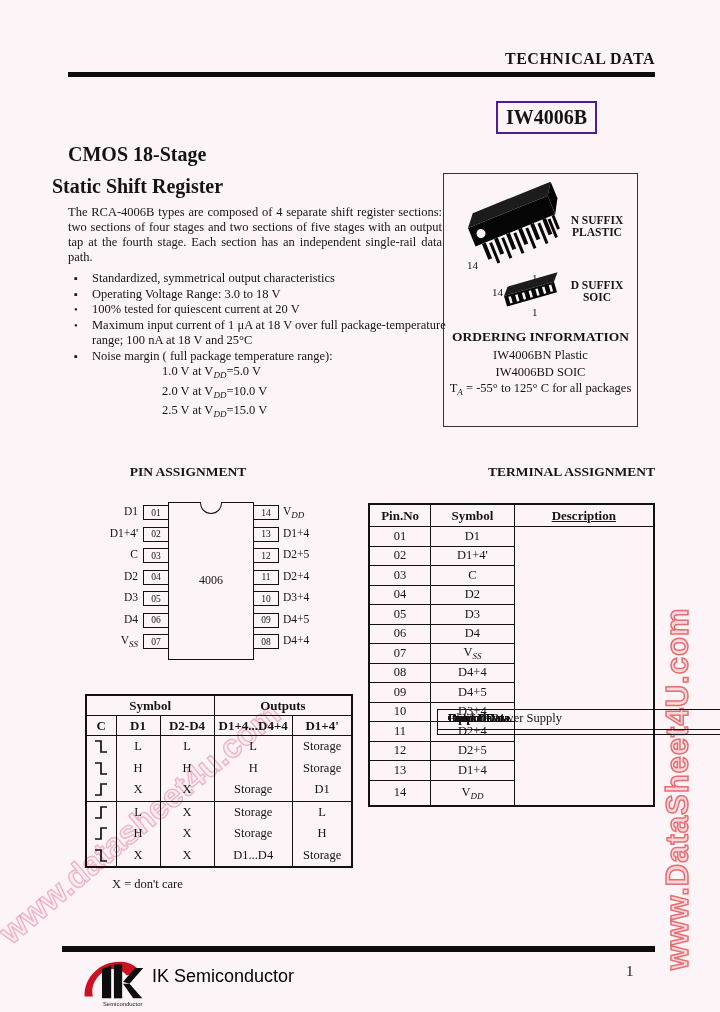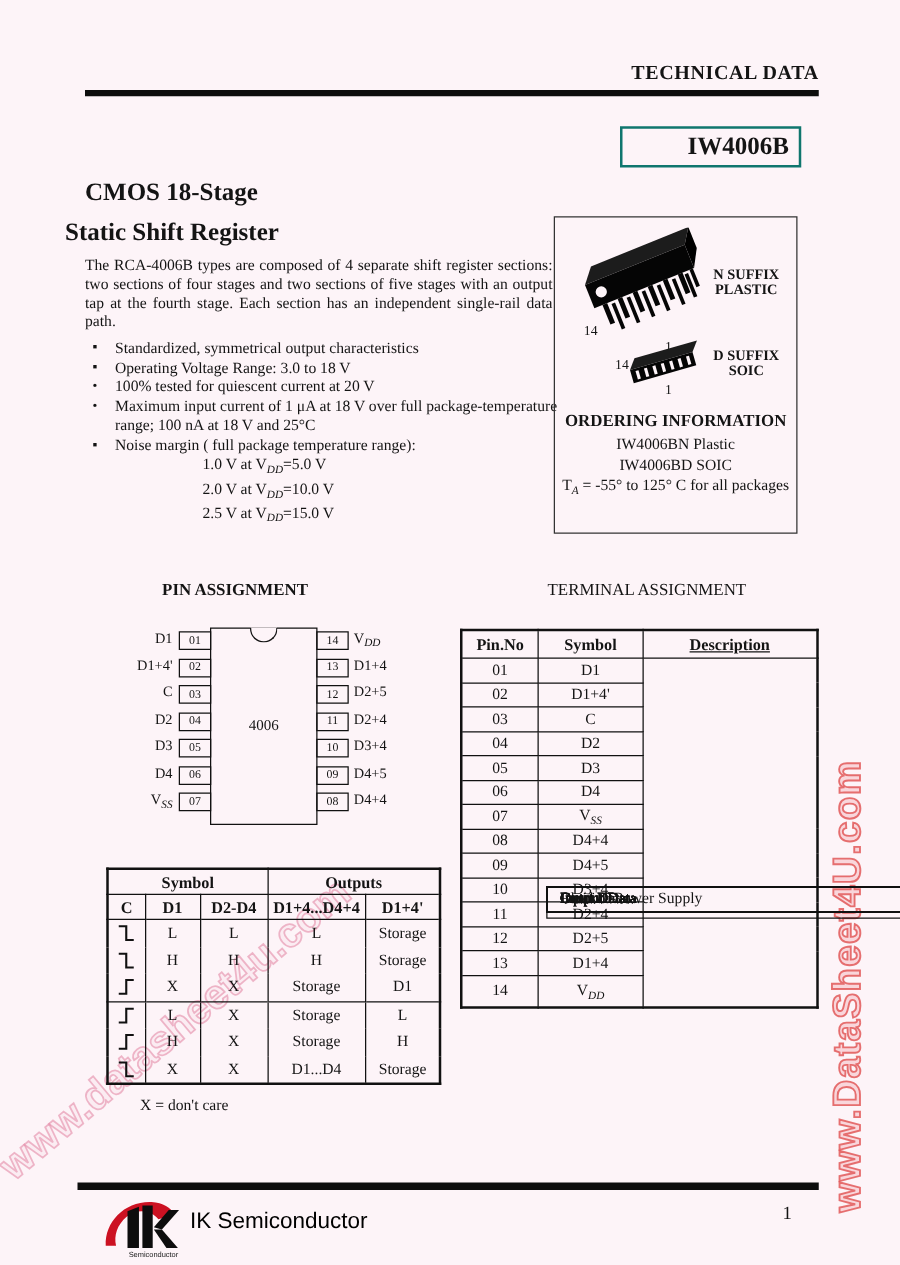--- a/index.html
+++ b/index.html
@@ -19,22 +19,22 @@
     position:absolute; left:4px; top:918px; transform:rotate(-40deg); transform-origin:0 50%;
     font-family:"Liberation Sans", sans-serif; font-weight:bold; font-size:33px;
     color:rgba(250,228,236,0.5); -webkit-text-stroke:1.4px rgba(228,140,168,0.6);
     white-space:nowrap; pointer-events:none;
   }
   
   .hdr-label{position:absolute; top:50px; right:65px; font-weight:bold; font-size:16px; letter-spacing:.5px;}
   .hdr-rule{position:absolute; left:68px; top:72px; width:587px; height:5px; background:#0d0d0d;}
   .part-box{
     position:absolute; left:496px; top:101px; width:97px; height:29px;
-    border:2px solid #0f766e; display:flex; align-items:center; justify-content:center;
-    font-weight:bold; font-size:20px;padding-left:44px;
+    border:2px solid #4c1d95; display:flex; align-items:center; justify-content:center;
+    font-weight:bold; font-size:20px;
   }
   .title1{position:absolute; left:68px; top:143px; font-weight:bold; font-size:20px;}
   .title2{position:absolute; left:52px; top:175px; font-weight:bold; font-size:20px;}
   .desc{position:absolute; left:68px; top:205px; width:374px; font-size:12.5px; line-height:15px; text-align:justify;}
   
   .features{position:absolute; left:74px; top:271px; width:382px; font-size:12.5px; line-height:15.5px;}
   .feature-item{display:flex;}
   .blt{width:18px; flex:0 0 18px; font-size:11px;}
   .noise-line{padding-left:88px; line-height:15.5px;}
   sub{font-size:9px; vertical-align:-3px;font-style:italic;}
@@ -53,21 +53,21 @@
   .chip-notch{position:absolute; left:31px; top:-1.5px; width:20px; height:11px; background:#fdf4f8;
     border:1.5px solid #111; border-top:none; border-radius:0 0 11px 11px;}
   .chip-label{position:absolute; left:0; top:70px; width:100%; text-align:center; font-size:12px;}
   .pin-box{position:absolute; width:24px; height:13px; border:1px solid #111; font-size:9.5px;
     display:flex; align-items:center; justify-content:center;}
   .pin-lab{position:absolute; font-size:11.5px; height:15px; line-height:15px;}
   .pin-lab.left{width:50px; text-align:right;}
   
   table{border-collapse:collapse; font-size:12.5px;}
   
-  .term-title{position:absolute; left:380px; top:464px; width:275px; text-align:center; font-weight:normal; font-size:13.5px;}
+  .term-title{position:absolute; left:380px; top:464px; width:275px; text-align:right; font-weight:bold; font-size:13.5px;}
   .term-table{position:absolute; left:368px; top:503px; width:287px; border:2px solid #111;}
   .term-table th{font-weight:bold; font-size:13px; border:1px solid #111; height:19px;}
   .term-table th.underline span{text-decoration:underline;}
   .term-table td{border:1px solid #111; height:16.5px; text-align:center;}
   .term-table td.desc{text-align:left; padding-left:10px;}
   .term-table tr.tall td{height:22px;}
   
   .func-title{position:absolute; left:110px; top:676px; width:200px; text-align:center; font-weight:bold; font-size:13.5px;}
   .func-table{position:absolute; left:85px; top:694px; border:2px solid #111;}
   .func-table th{font-weight:bold; font-size:13px; border:1px solid #111; height:19px; padding:0 4px;}

